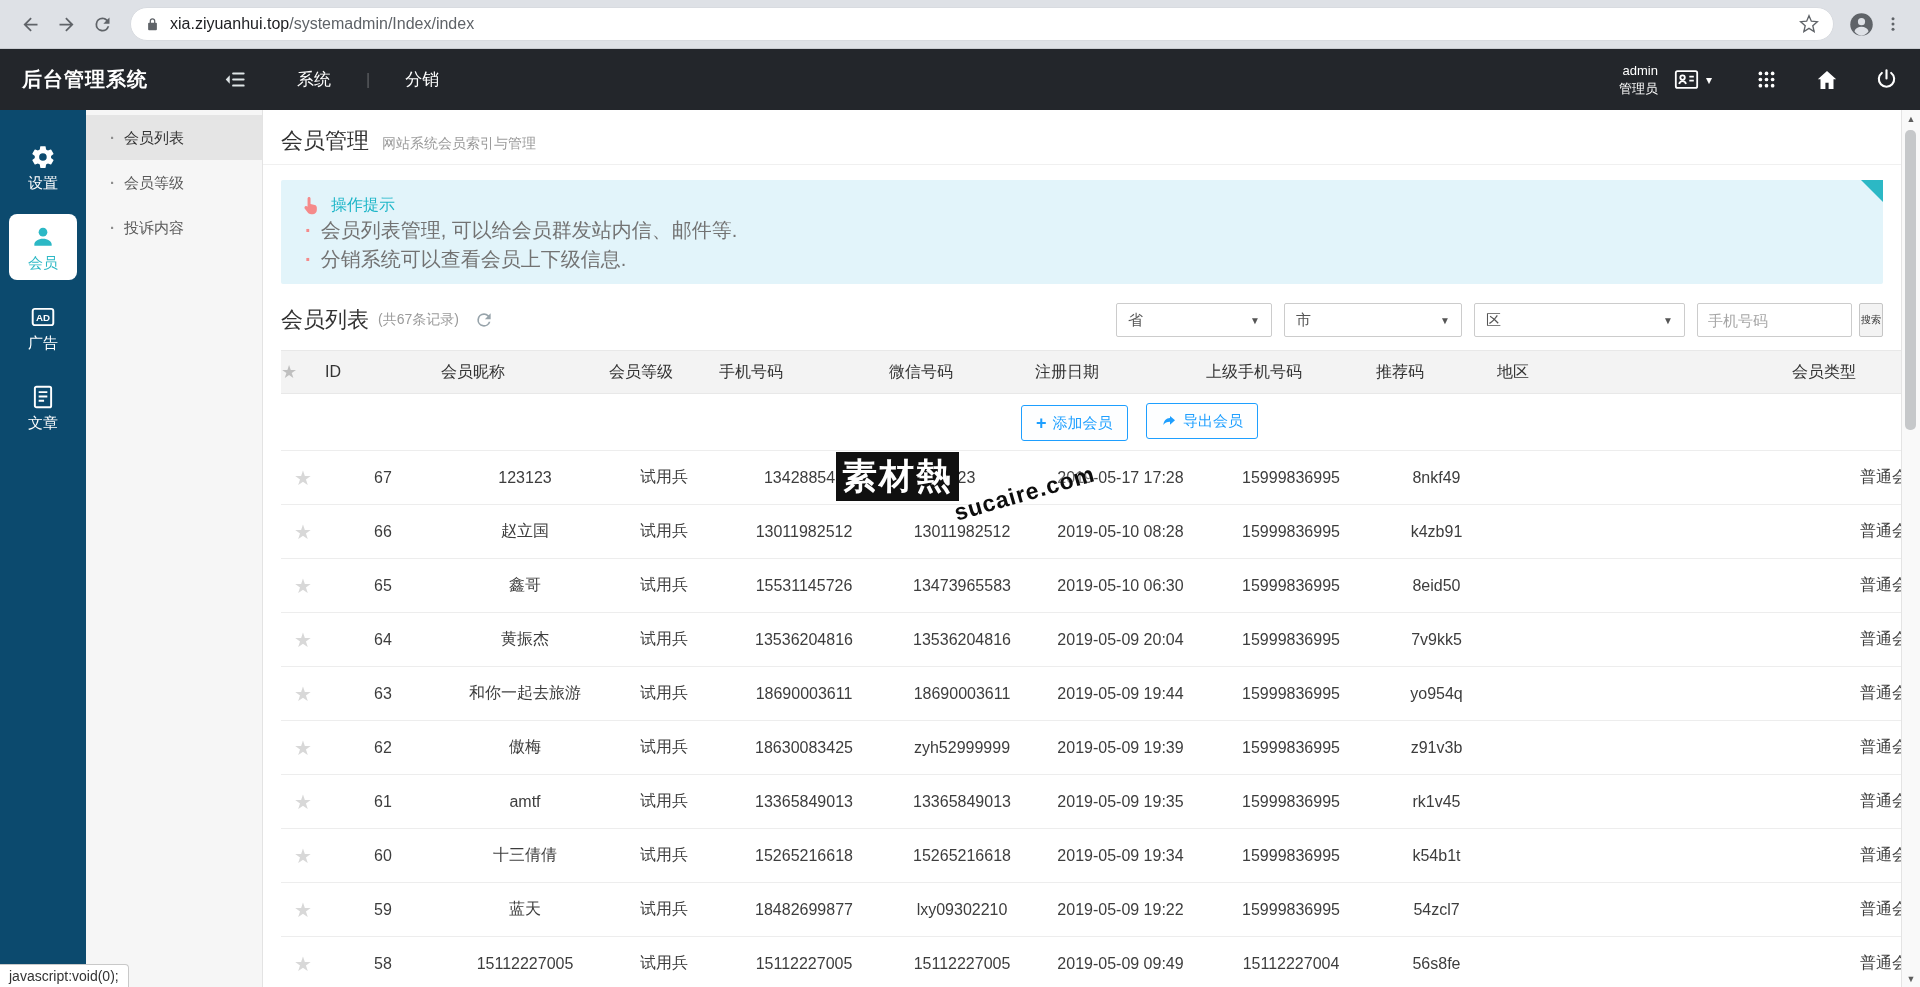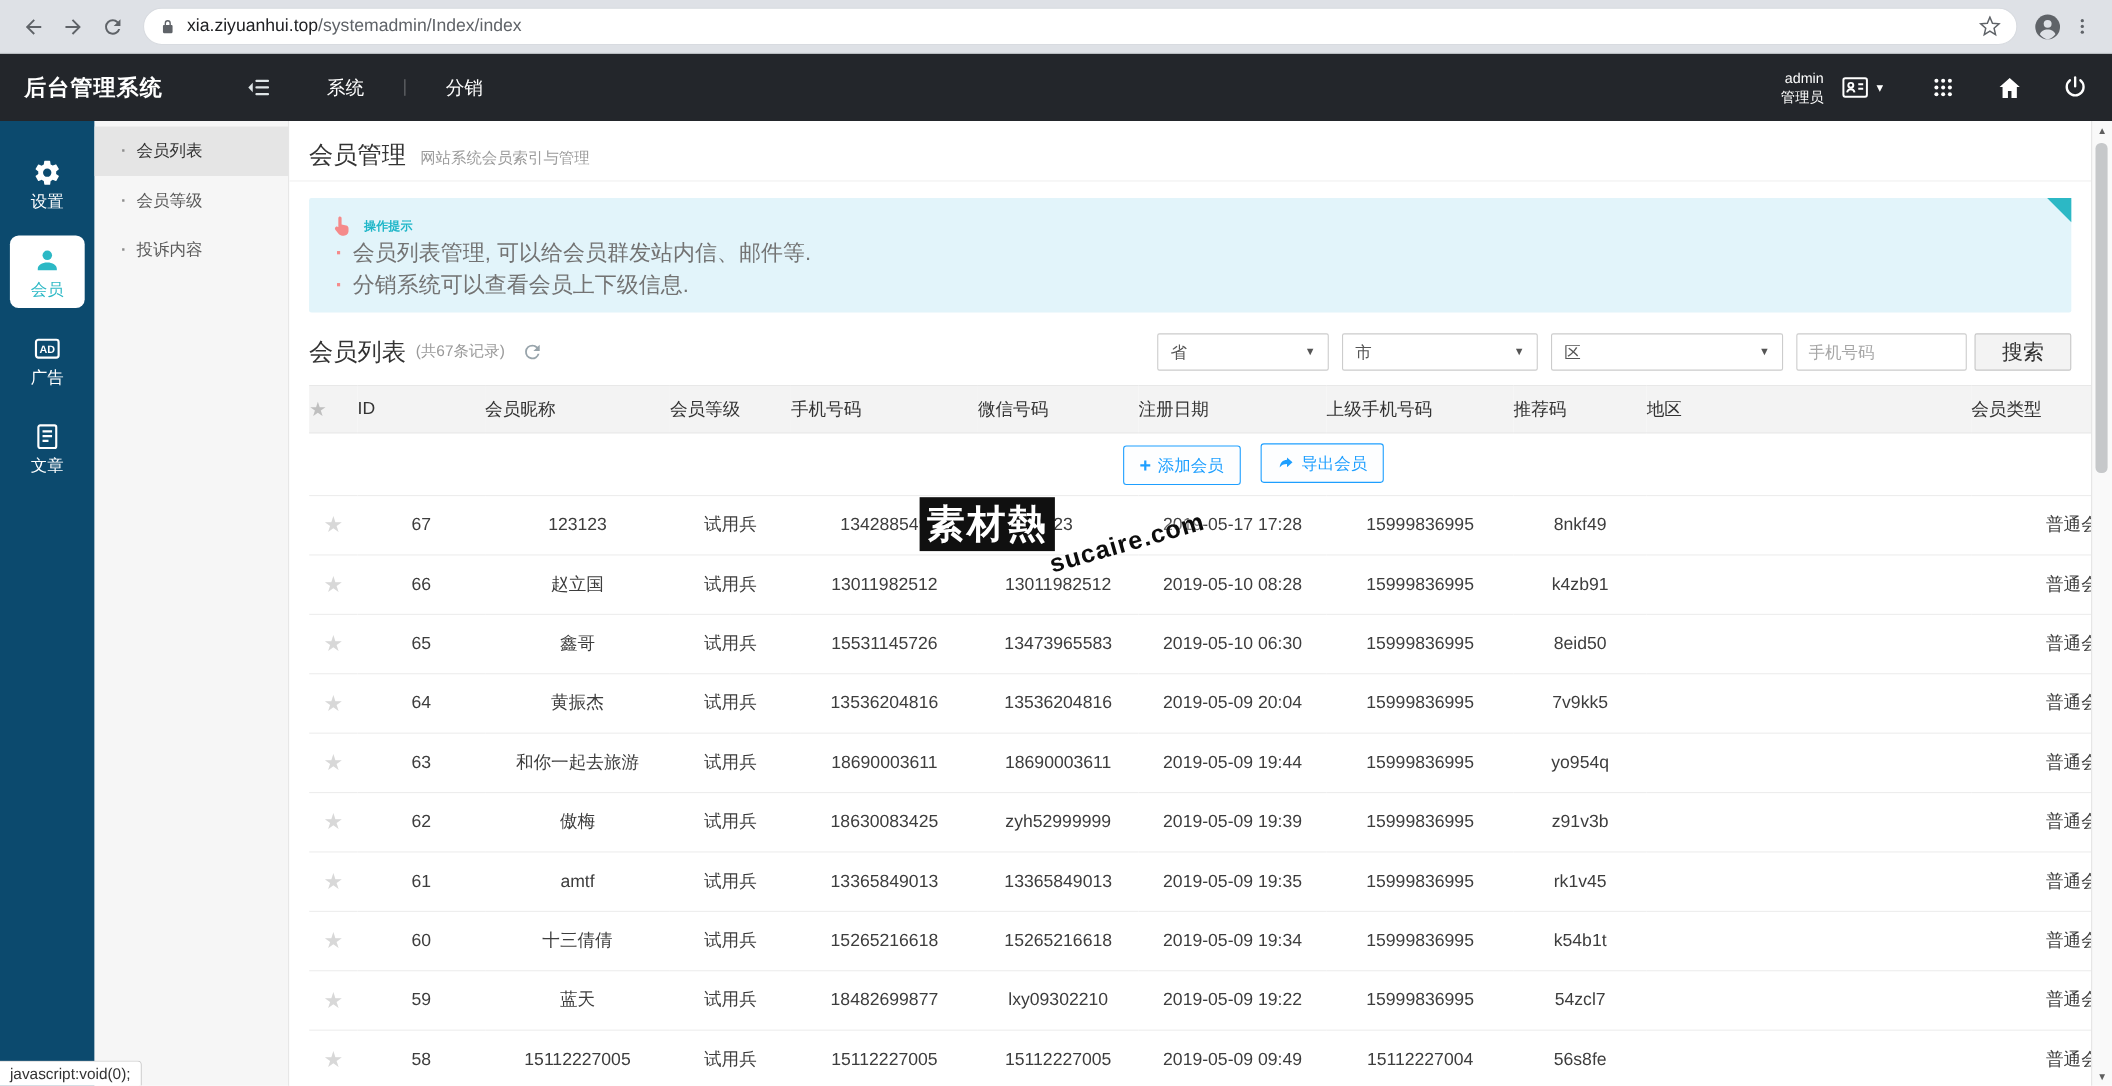--- a/index.html
+++ b/index.html
@@ -68,42 +68,42 @@
 
   .page-header { height:55px; display:flex; align-items:baseline; gap:13px;
                  padding:16px 18px 0; border-bottom:1px solid #f0f0f0; }
   .page-title { font-size:22px; color:#333; }
   .page-sub { font-size:14px; color:#9b9b9b; }
 
   .alert { margin:15px 18px 0; height:104px; background:#e2f4fa; position:relative;
            padding:15px 20px; border-radius:2px; }
   .alert-fold { position:absolute; top:0; right:0; width:0; height:0;
                 border-top:22px solid #2cb8c5; border-left:22px solid transparent; }
-  .alert-title { display:flex; align-items:center; gap:9px; color:#1eb6c8; font-size:11px;font-weight:bold; }
+  .alert-title { display:flex; align-items:center; gap:9px; color:#1eb6c8; font-size:16px; }
   .alert-title svg { width:21px; height:21px; }
   .alert-line { font-size:20px; color:#737373; line-height:29px; padding-left:4px; }
   .alert-line::before { content:"·"; color:#f58a8a; margin-right:9px; font-weight:bold; }
 
   .list-toolbar { margin:14px 18px 0; display:flex; align-items:center; height:44px; }
   .list-title { font-size:22px; color:#333; }
   .list-count { font-size:14px; color:#9a9a9a; margin-left:9px; }
   .refresh-btn { margin-left:15px; color:#98a4ab; cursor:pointer; display:flex; }
   .refresh-btn svg { width:20px; height:20px; }
   .filters { margin-left:auto; display:flex; align-items:center; gap:12px; }
   .select { height:34px; border:1px solid #ccc; background:#fff; display:flex; align-items:center;
             justify-content:space-between; padding:0 11px; font-size:15px; color:#555;
             cursor:pointer; border-radius:2px; }
   .sel-province { width:156px; } .sel-city { width:178px; } .sel-district { width:211px; }
   .caret-dn { font-size:10px; color:#555; }
   .caret-dn::after { content:"▼"; }
   .phone-input { width:155px; height:34px; border:1px solid #ccc; padding:0 10px; font-size:15px;
                  color:#333; border-radius:2px; outline:none; }
   .phone-input::placeholder { color:#a6a6a6; }
-  .search-btn { height:34px; padding:0 24px; border:1px solid #c6c6c6; background:#f3f3f3;
-                font-size:19px; color:#333; cursor:pointer; border-radius:2px; margin-left:-5px; }
+  .search-btn { height:34px; padding:0 1px; border:1px solid #c6c6c6; background:#f3f3f3;
+                font-size:10px; color:#333; cursor:pointer; border-radius:2px; margin-left:-5px; }
 
   .table-wrap { margin:8px 0 0 18px; overflow:hidden; }
   table.members { border-collapse:collapse; table-layout:fixed; width:1711px; }
   .members thead th { background:#f3f3f3; height:43px; font-weight:normal; font-size:16px; color:#333;
                       border-top:1px solid #e8e8e8; border-bottom:1px solid #e8e8e8; text-align:left; }
   .star-head { color:#bfbfbf; font-size:18px; }
   .star-head::before { content:"★"; }
   .actions-row td { border-bottom:1px solid #ededed; padding:9px 0 9px 20px; text-align:left; }
   .btn-blue { display:inline-flex; align-items:center; gap:6px; height:36px; padding:0 14px;
               border:1px solid #1e9fff; color:#1e9fff; background:#fdfeff; border-radius:3px;

